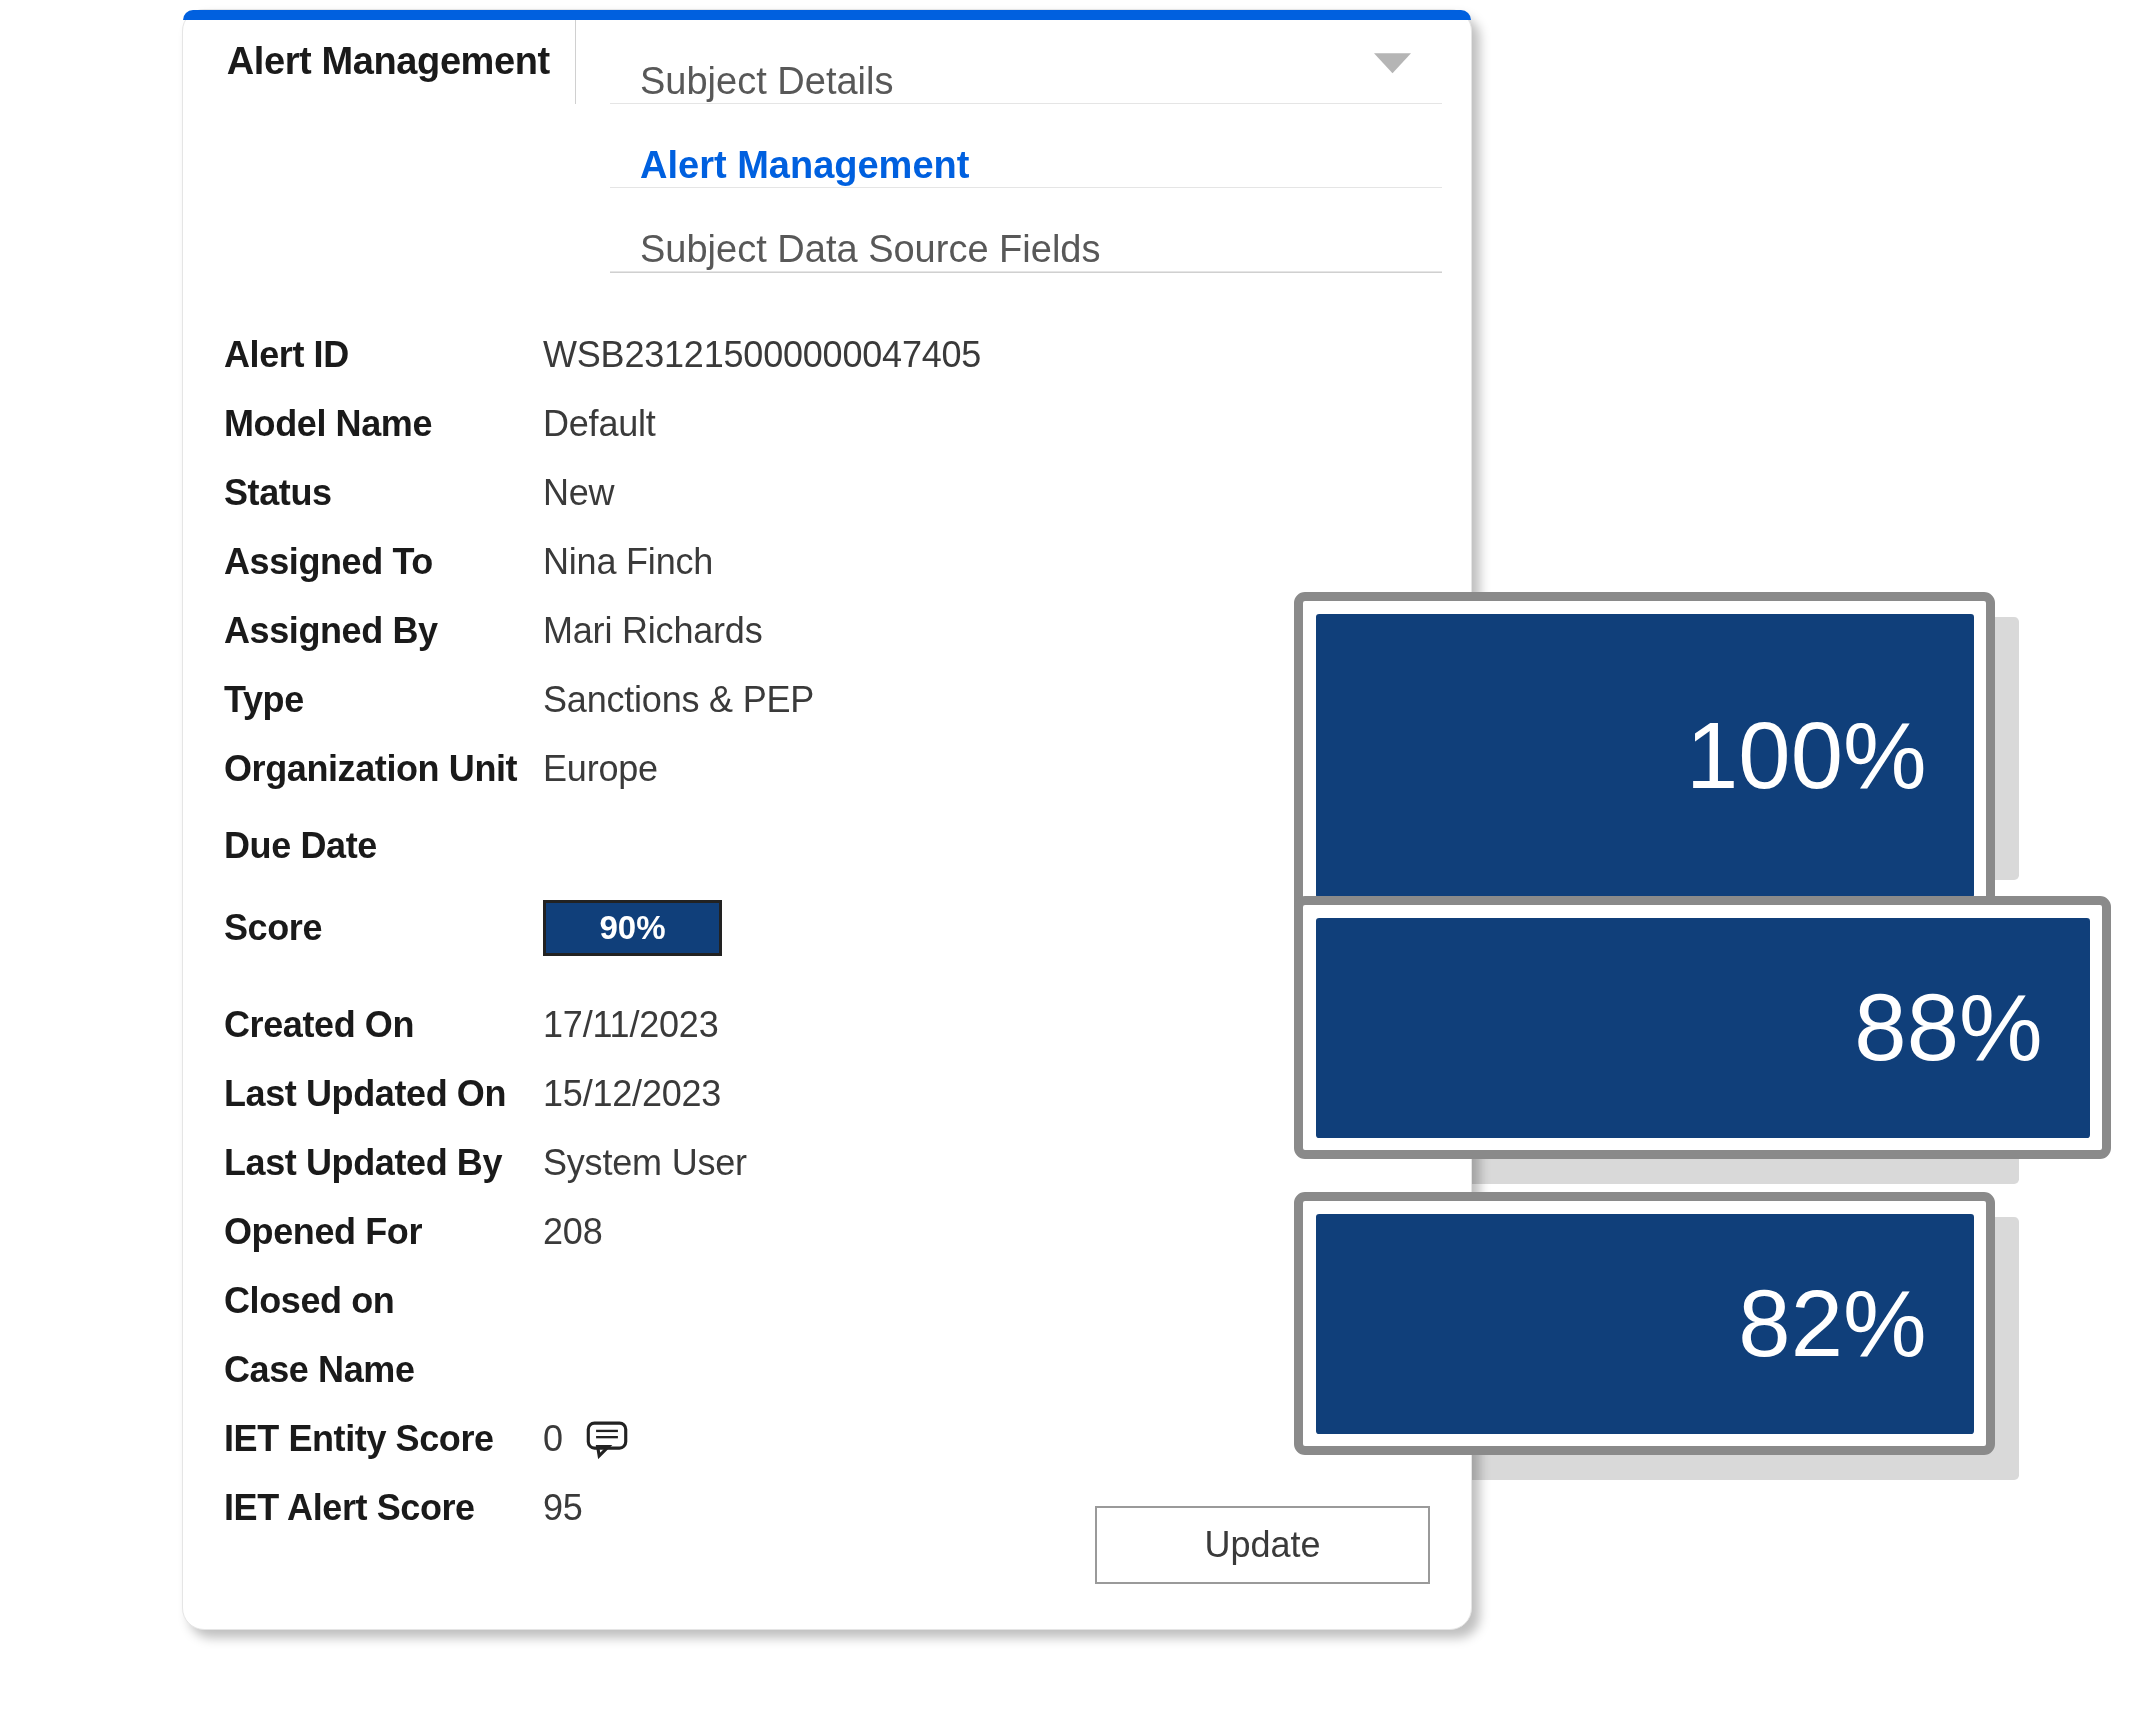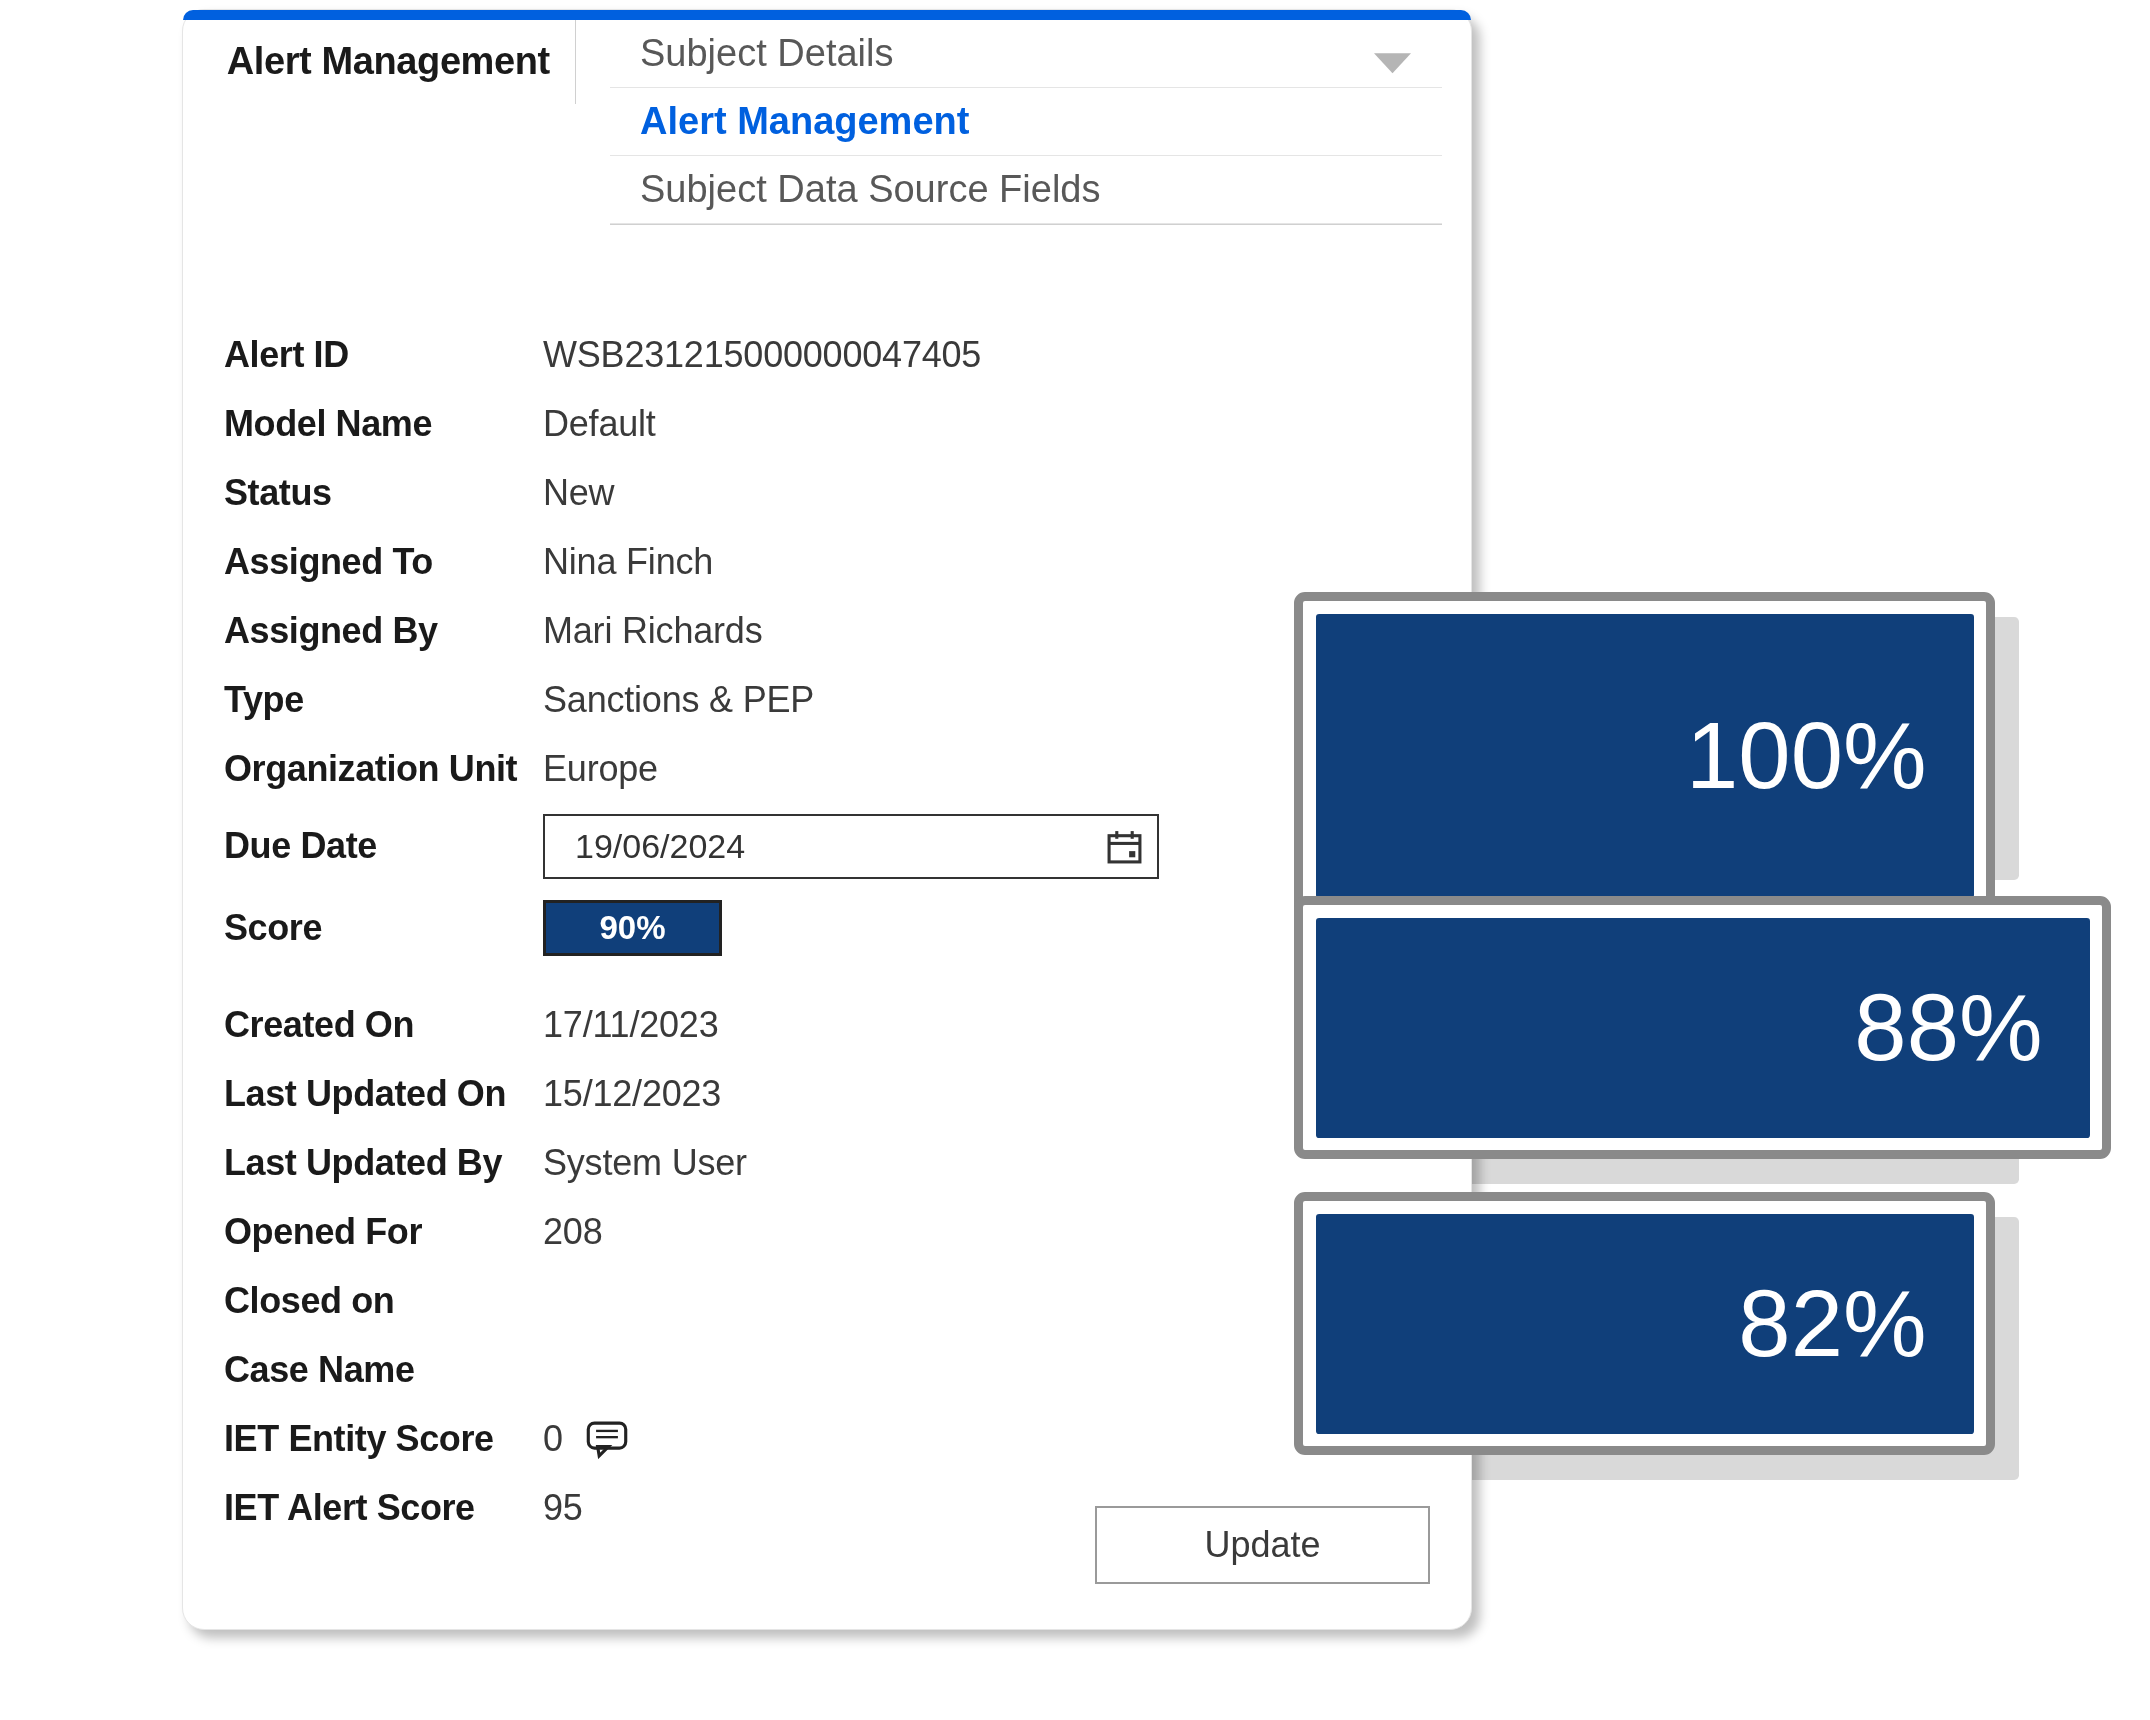--- a/index.html
+++ b/index.html
@@ -59,23 +59,23 @@
 
   .dropdown {
     position: absolute;
     left: 427px;
     top: 9.4px;
     width: 832px;
     background: #ffffff;
     border-bottom: 1.6px solid #d0d0d0;
   }
   .dropdown-row {
-    height: 68px;
-    display: flex;
-    align-items: center;
+    height: 84px;
+    display: flex;
+    align-items: flex-end;
     padding-left: 30px;
     font-size: 38px;
     color: #585858;
     border-bottom: 1.6px solid #e5e5e5;
   }
   .dropdown-row:last-child { border-bottom: none; }
   .dropdown-row.selected {
     color: #0060df;
     font-weight: 700;
   }
@@ -270,32 +270,20 @@
         <div class="label">Type</div>
         <div class="value">Sanctions &amp; PEP</div>
       </div>
       <div class="row">
         <div class="label">Organization Unit</div>
         <div class="value">Europe</div>
       </div>
 
       <div class="row date-row">
         <div class="label">Due Date</div>
-        <div class="date-field">
-          <span class="dval">19/06/2024</span>
-          <span class="cal">
-            <svg width="37" height="37" viewBox="0 0 48 48">
-              <rect x="4" y="10" width="40" height="34" fill="none" stroke="#333" stroke-width="4"></rect>
-              <line x1="4" y1="20" x2="44" y2="20" stroke="#333" stroke-width="4"></line>
-              <rect x="30" y="30" width="8" height="8" fill="#333"></rect>
-              <line x1="14" y1="4" x2="14" y2="14" stroke="#333" stroke-width="4"></line>
-              <line x1="34" y1="4" x2="34" y2="14" stroke="#333" stroke-width="4"></line>
-            </svg>
-          </span>
-        </div>
       </div>
 
       <div class="row score-row">
         <div class="label">Score</div>
         <div class="score-badge">
           <span>90%</span>
         </div>
       </div>
 
       <div class="gap-after-score"></div>

